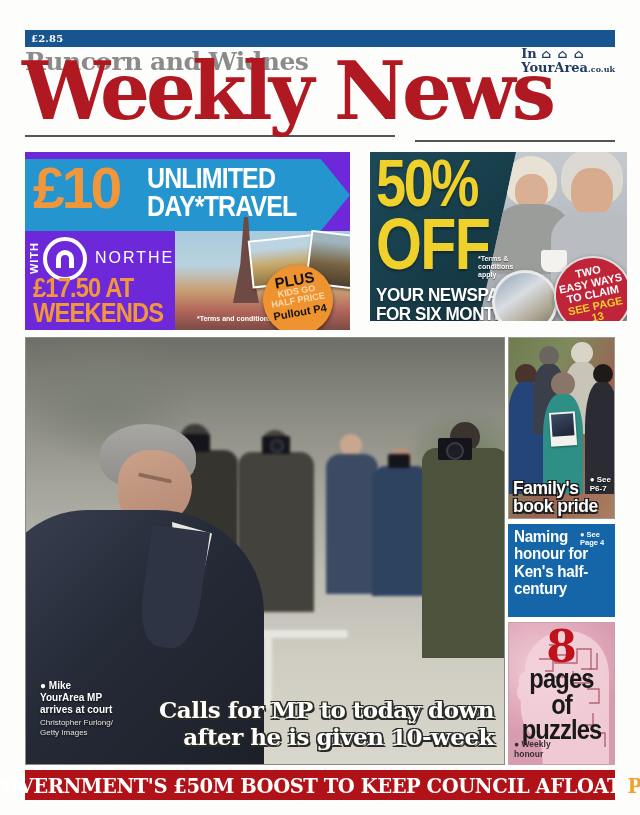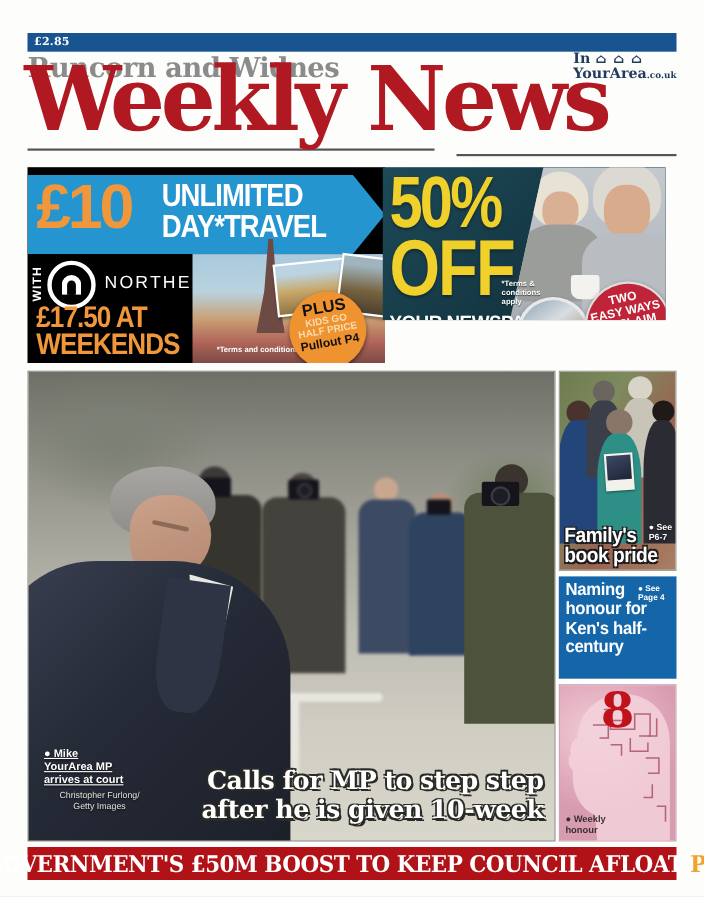--- a/index.html
+++ b/index.html
@@ -21,21 +21,21 @@
   .yourarea{right:25px;top:47px;text-align:left;color:#223c5f;font-family:"DejaVu Serif",serif;
             font-weight:bold;font-size:13px;line-height:1.05;}
   .yourarea .houses{font-size:12px;letter-spacing:1px;}
   .yourarea .suffix{font-size:8px;}
   .rule-l{left:25px;top:135px;width:370px;height:2px;background:#555;}
   .rule-r{left:415px;top:140px;width:200px;height:2px;background:#555;}
   .established{left:408px;top:142px;width:210px;text-align:center;font-family:"DejaVu Serif",serif;
                font-weight:bold;font-size:9px;color:#2a3a55;}
 
   
-  .promo-travel{left:25px;top:152px;width:325px;height:178px;background:#000000;overflow:hidden;}
+  .promo-travel{left:25px;top:152px;width:325px;height:178px;background:#6d28d9;overflow:hidden;}
   .pt-band{position:absolute;left:0;top:7px;width:325px;height:72px;background:#2495cf;
            clip-path:polygon(0 0,91% 0,100% 50%,91% 100%,0 100%);}
   .pt-price{position:absolute;left:8px;top:8px;font-size:57px;font-weight:bold;color:#f0973b;
             letter-spacing:-3px;line-height:1;}
   .pt-headline{position:absolute;left:122px;top:13px;color:#fff;font-weight:bold;font-size:29px;
                line-height:.95;letter-spacing:-1px;transform:scaleX(.86);transform-origin:left;white-space:nowrap;}
   .pt-with{position:absolute;left:-7px;top:100px;color:#fff;font-weight:bold;font-size:11px;
            transform:rotate(-90deg);letter-spacing:1px;}
   .n-logo{position:absolute;left:18px;top:85px;width:36px;height:36px;border:4px solid #fff;border-radius:50%;}
   .n-arch{position:absolute;left:9px;top:9px;width:8px;height:13px;border:5px solid #fff;
@@ -54,21 +54,21 @@
   .pt-photo-b .inner{width:100%;height:100%;background:linear-gradient(180deg,#9fb4bd 15%,#77623f 60%,#4c4030 100%);}
   .pt-terms{position:absolute;left:172px;top:163px;color:#fff;font-size:7px;font-weight:bold;}
   .pt-badge{position:absolute;left:238px;top:113px;width:70px;height:70px;border-radius:50%;
             background:#ef9330;transform:rotate(-10deg);text-align:center;color:#111;
             box-shadow:0 2px 4px rgba(0,0,0,.45);}
   .pt-badge .b1{font-size:15px;font-weight:bold;margin-top:7px;line-height:1;}
   .pt-badge .b2,.pt-badge .b3{font-size:9px;font-weight:bold;color:#f8dcae;line-height:1.05;}
   .pt-badge .b4{font-size:11px;font-weight:bold;line-height:1.15;}
 
   
-  .promo-offer{left:348px;top:152px;width:257px;height:139px;background:linear-gradient(135deg,#1d4a58 0%,#153844 55%,#0f2d38 100%);overflow:hidden;}
+  .promo-offer{left:370px;top:152px;width:257px;height:169px;background:linear-gradient(135deg,#1d4a58 0%,#153844 55%,#0f2d38 100%);overflow:hidden;}
   .po-photo{position:absolute;right:0;top:0;width:150px;height:178px;
             background:linear-gradient(180deg,#c4c9ce 0%,#b4bac0 50%,#9aa1a8 100%);
             clip-path:polygon(26% 0,100% 0,100% 100%,0 100%);}
   .po-head{position:absolute;border-radius:50%;}
   .po-hair-f{left:28px;top:4px;width:52px;height:50px;background:#e7e2d4;border-radius:50% 50% 42% 42%;}
   .po-face-f{left:38px;top:22px;width:33px;height:36px;background:#d9b094;border-radius:46%;}
   .po-body-f{left:16px;top:52px;width:78px;height:70px;background:#9b9d9a;border-radius:40% 40% 0 0;}
   .po-hair-m{left:84px;top:-4px;width:62px;height:58px;background:#dcd9d2;border-radius:50% 50% 40% 40%;}
   .po-face-m{left:94px;top:16px;width:42px;height:48px;background:#d8ab8d;border-radius:44%;}
   .po-body-m{left:74px;top:60px;width:86px;height:80px;background:#b9bcc0;border-radius:34% 30% 0 0;}
@@ -116,24 +116,24 @@
   .fg-shirt{position:absolute;left:146px;top:98px;width:40px;height:64px;background:#e9e7e2;clip-path:polygon(0 0,100% 18%,72% 100%,10% 80%);}
   .fg-tie{position:absolute;left:158px;top:112px;width:14px;height:74px;background:#8e2030;transform:rotate(9deg);border-radius:3px;}
   .jailed{position:absolute;left:0;top:-4px;width:100%;text-align:center;font-family:"DejaVu Serif",serif;
           font-weight:bold;font-size:103px;line-height:1;color:#fff;letter-spacing:-2px;
           text-shadow:-2px -2px 0 #23221e,2px -2px 0 #23221e,-2px 2px 0 #23221e,3px 3px 0 #23221e,5px 6px 8px rgba(0,0,0,.55);}
   .main-caption{position:absolute;right:10px;bottom:14px;text-align:right;font-family:"DejaVu Serif",serif;
                 font-weight:bold;font-size:23px;line-height:1.18;color:#fff;letter-spacing:-.5px;
                 text-shadow:-1.5px -1.5px 0 #2a2a26,1.5px -1.5px 0 #2a2a26,-1.5px 1.5px 0 #2a2a26,2px 2px 0 #2a2a26;}
   .main-caption .pg{color:#c5232b;text-shadow:-1.5px -1.5px 0 #fff,1.5px -1.5px 0 #fff,-1.5px 1.5px 0 #fff,1.5px 1.5px 0 #fff;}
   .photo-cap{position:absolute;left:14px;bottom:48px;color:#fff;font-weight:bold;font-size:10px;line-height:1.2;
-             text-shadow:0 1px 2px rgba(0,0,0,.8);text-decoration:underline;}
-  .photo-credit{position:absolute;left:28px;bottom:26px;color:#e4e2da;font-size:8px;line-height:1.25;
+             text-shadow:0 1px 2px rgba(0,0,0,.8);}
+  .photo-credit{position:absolute;left:14px;bottom:26px;color:#e4e2da;font-size:8px;line-height:1.25;
                 text-shadow:0 1px 2px rgba(0,0,0,.8);}
-  .photo-credit .c2{text-align:center;}
+  .photo-credit .c2{text-align:left;}
 
   
   .sb-family{left:508px;top:337px;width:107px;height:182px;overflow:hidden;border:1px solid #9a9a90;box-sizing:border-box;
              background:linear-gradient(120deg,#6e7c50 0%,#7d8a5e 30%,#9a6352 62%,#a97f62 100%);}
   .fam-fig{position:absolute;}
   .fam-head{position:absolute;border-radius:50%;}
   .fam-body{position:absolute;border-radius:40% 40% 0 0;}
   .fam-book{position:absolute;left:41px;top:74px;width:26px;height:34px;background:#f2f1ec;transform:rotate(-4deg);
             box-shadow:0 1px 2px rgba(0,0,0,.4);}
   .fam-book .cover{position:absolute;left:2px;top:2px;right:2px;height:22px;background:linear-gradient(160deg,#3c4a66,#1d2435);}
@@ -284,21 +284,21 @@
       <div class="fg-hair"></div>
       <div class="fg-face"></div>
       <div class="fg-brow"></div>
       <div class="fg-coat"></div>
       <div class="fg-shirt"></div>
       <div class="fg-tie"></div>
       <div class="fg-lapel"></div>
     </div>
 
     <div class="main-caption">
-      <div>Calls for MP to step step</div>
+      <div>Calls for MP to today down</div>
       <div>after he is given 10-week</div>
     </div>
     <div class="photo-cap">
       <div>● Mike</div>
       <div>YourArea MP</div>
       <div>arrives at court</div>
     </div>
     <div class="photo-credit">
       <div>Christopher Furlong/</div>
       <div class="c2">Getty Images</div>
@@ -352,20 +352,25 @@
         <path d="M30 36 h14 v12 h-8"></path>
         <path d="M64 48 v12 h16 v-8"></path>
         <path d="M88 30 v16 h-8"></path>
         <path d="M46 54 h10 v10"></path>
         <path d="M78 66 h12 v14 h-10"></path>
         <path d="M84 90 v12 h-8"></path>
         <path d="M88 110 h8 v14"></path>
       </g>
     </svg>
     <div class="pz-num">8</div>
+    <div class="pz-words">
+      <div class="w">pages</div>
+      <div class="w">of</div>
+      <div class="w">puzzles</div>
+    </div>
     <div class="pz-note">
       <div>● Weekly</div>
       <div>honour</div>
     </div>
   </div>
 
   <div class="abs banner">
     <div class="txt">
       <span>GOVERNMENT'S £50M BOOST TO KEEP COUNCIL AFLOAT</span>
       <span class="pg">P5</span>

